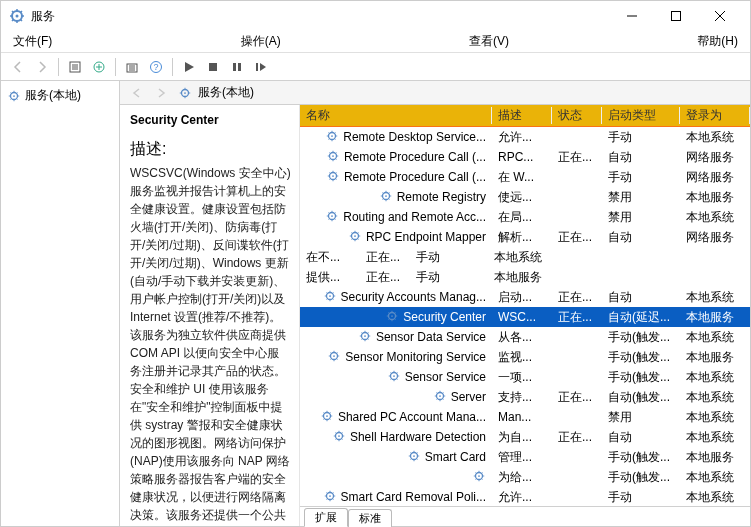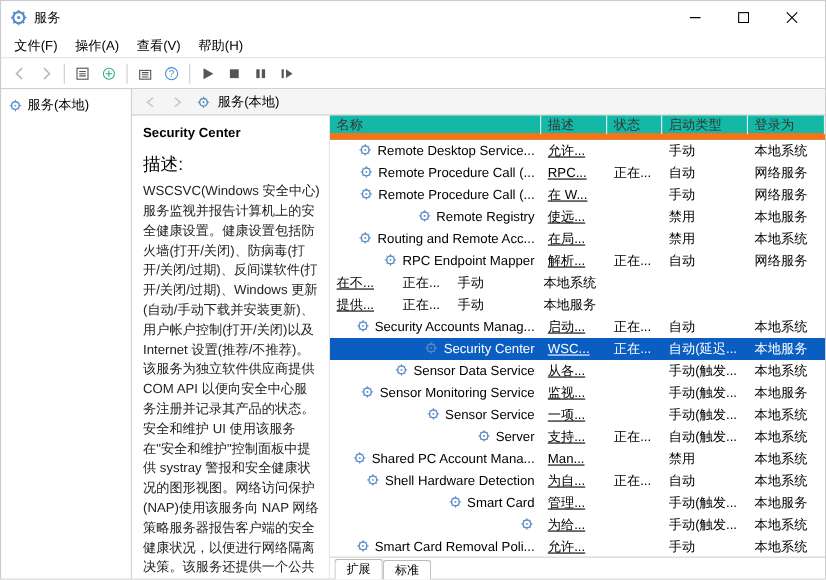--- a/index.html
+++ b/index.html
@@ -2,53 +2,53 @@
 <html><head>
 <meta charset="utf-8">
 <style>
 * { box-sizing: border-box; margin: 0; padding: 0; font-family: "Microsoft YaHei", "Segoe UI", sans-serif; }
 body { background: #fff; font-size: 12px; color: #000; overflow: hidden; }
 .window { width: 751px; height: 527px; display: flex; flex-direction: column; border: 1px solid #ccc; }
 .titlebar { display: flex; align-items: center; height: 30px; padding: 0 8px; }
 .titlebar .icon { width: 16px; height: 16px; margin-right: 6px; }
 .titlebar .title { flex: 1; font-size: 12px; }
 .titlebar .ctl { width: 44px; height: 28px; display: flex; align-items: center; justify-content: center; cursor: pointer; }
-.menubar { display: flex; align-items: center; height: 22px; padding: 0 6px; gap: 4px; border-bottom: 1px solid #e0e0e0; }
+.menubar { display: flex; align-items: center; height: 22px; padding: 0 6px; gap: 4px; border-bottom: 1px solid #e0e0e0; justify-content: space-between; }
 .menubar .mi { padding: 2px 6px; cursor: pointer; }
 .toolbar { display: flex; align-items: center; height: 28px; padding: 0 6px; gap: 2px; border-bottom: 1px solid #d0d0d0; }
 .tbtn { width: 22px; height: 22px; display: flex; align-items: center; justify-content: center; cursor: pointer; border: 1px solid transparent; }
 .tbtn.disabled { opacity: 0.4; }
 .sep { width: 1px; height: 18px; background: #ccc; margin: 0 3px; }
 .body { flex: 1; display: flex; min-height: 0; }
 .left { width: 143px; border-right: 1px solid #d0d0d0; display: flex; flex-direction: column; }
 .left .tree { padding: 4px 6px; flex: 1; }
 .tree-item { display: flex; align-items: center; gap: 4px; padding: 2px 0; }
 .right { flex: 1; display: flex; min-height: 0; flex-direction: column; }
 .right-head { height: 24px; display: flex; align-items: center; padding: 0 6px; gap: 6px; border-bottom: 1px solid #d0d0d0; background: #f5f5f5; }
 .right-head .nav { display: flex; gap: 2px; }
 .right-head .title { font-size: 12px; }
 .content { flex: 1; display: flex; min-height: 0; }
 .desc { width: 180px; padding: 8px 8px 8px 10px; border-right: 1px solid #e5e5e5; overflow: auto; }
 .desc h2 { font-size: 12px; font-weight: bold; margin-bottom: 12px; }
 .desc .lbl { font-size: 16px; margin-bottom: 4px; }
 .desc .txt { font-size: 12px; line-height: 1.5; color: #222; word-break: break-all; }
 .listpane { flex: 1; display: flex; flex-direction: column; min-width: 0; }
-.cols { display: flex; align-items: center; height: 22px; border-bottom: 6px solid #f97316; background: #14b8a6; font-size: 12px; color: #333; }
+.cols { display: flex; align-items: center; height: 22px; border-bottom: 1px solid #f97316; background: #eab308; font-size: 12px; color: #333; }
 .col { padding: 0 6px; border-right: 1px solid #eee; overflow: hidden; white-space: nowrap; }
 .c-name { width: 192px; }
 .c-desc { width: 60px; }
 .c-status { width: 50px; }
 .c-start { width: 78px; }
 .c-logon { width: 70px; }
 .rows { flex: 1; overflow-y: scroll; overflow-x: hidden; }
 .row { display: flex; align-items: center; height: 20px; font-size: 12px; }
 .row.sel { background: #0a5ec2; color: #fff; }
 .row .cell { padding: 0 6px; overflow: hidden; white-space: nowrap; text-overflow: ellipsis; }
 .row .name { width: 192px; display: flex; align-items: center; gap: 4px; justify-content: flex-end; }
-.row .d { width: 60px; text-decoration: underline; }
+.row .d { width: 60px; }
 .row .s { width: 50px; }
 .row .st { width: 78px; }
 .row .lg { width: 70px; }
 .gear { width: 14px; height: 14px; flex-shrink: 0; }
 .tabs { height: 20px; display: flex; align-items: flex-end; border-top: 1px solid #d0d0d0; padding-left: 4px; gap: 0; }
 .tab { padding: 1px 10px; border: 1px solid #bbb; border-bottom: none; border-top-left-radius: 3px; border-top-right-radius: 3px; font-size: 11px; background: #fff; position: relative; top: 1px; }
 .tab.active { background: #fff; border-bottom: 1px solid #fff; }
 .svc-icon { width:14px; height:14px; flex-shrink:0; }
 </style>
 </head>

